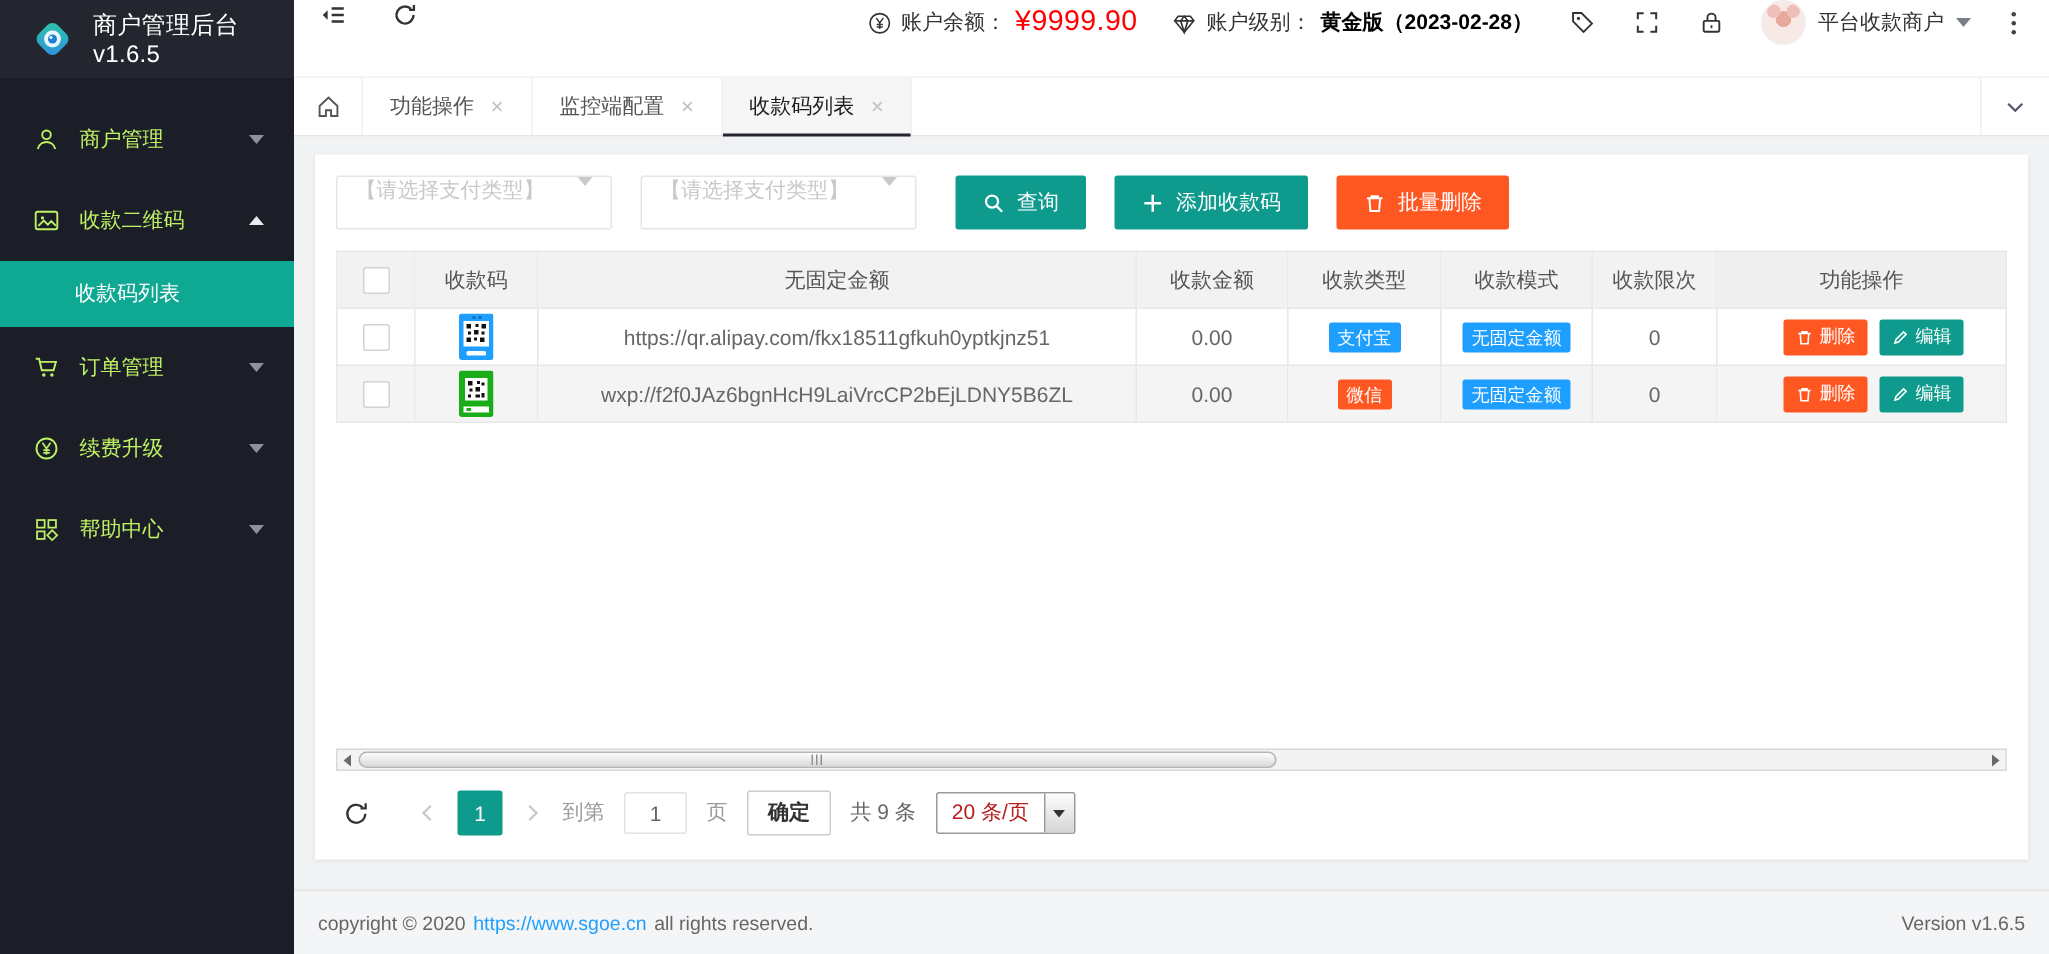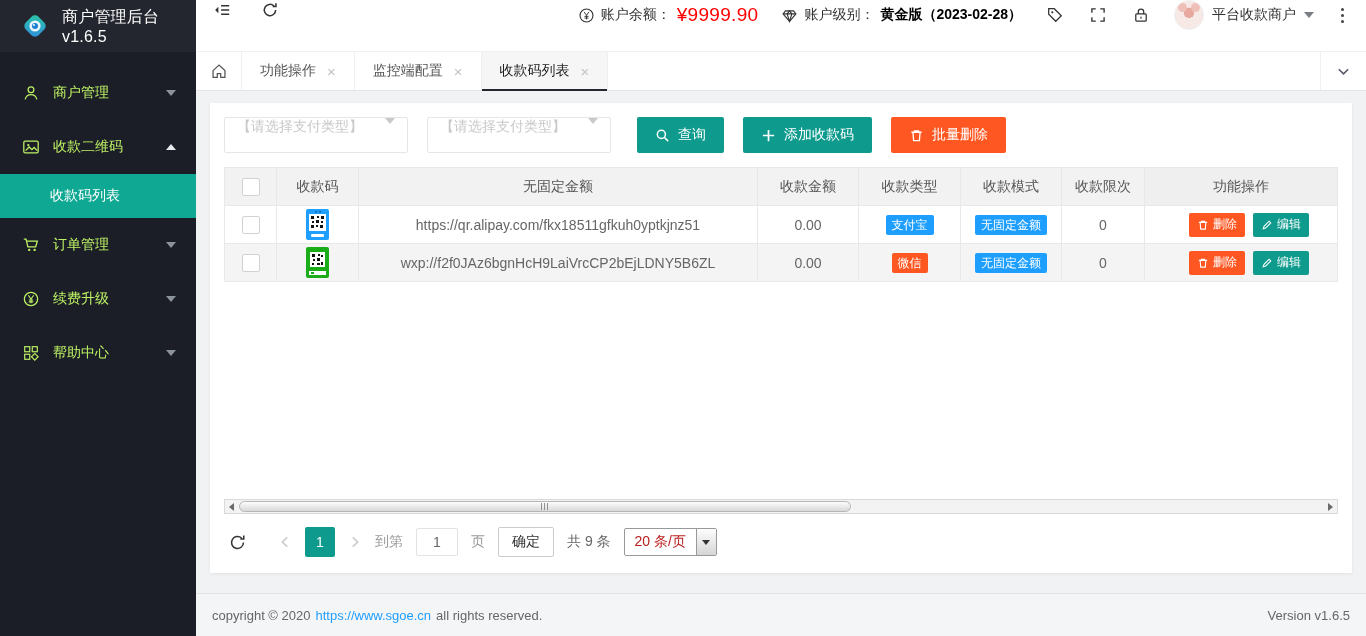--- a/index.html
+++ b/index.html
@@ -102,21 +102,21 @@
   
   .pager { display:flex; align-items:center; gap:13px; padding:13px 4px 2px; color:#666; font-size:14px; flex-shrink:0; }
   .pg-refresh { display:inline-flex; color:#333; cursor:pointer; }
   .pg-refresh svg { width:19px; height:19px; }
   .pg-arrow { display:inline-flex; color:#c9c9c9; cursor:pointer; }
   .pg-arrow svg { width:14px; height:14px; }
   .pg-arrow.prev { margin-left:18px; }
   .pg-current { width:30px; height:30px; background:#0e9b8d; color:#fff; display:flex; align-items:center; justify-content:center; border-radius:2px; cursor:pointer; }
   .pg-gray { color:#9a9a9a; }
   .pg-input { width:42px; height:28px; border:1px solid #e2e2e2; border-radius:2px; text-align:center; font-size:14px; color:#666; font-family:inherit; }
-  .pg-confirm { height:30px; padding:0 13px; background:#fff; border:1px solid #ccc; border-radius:2px; font-weight:400; font-size:14px; color:#333; cursor:pointer; font-family:inherit; }
+  .pg-confirm { height:30px; padding:0 13px; background:#fff; border:1px solid #ccc; border-radius:2px; font-weight:700; font-size:14px; color:#333; cursor:pointer; font-family:inherit; }
   .pg-select { display:flex; height:28px; border:1px solid #999; border-radius:2px; overflow:hidden; background:#fff; cursor:pointer; }
   .pg-select .val { min-width:70px; padding:0 10px; display:flex; align-items:center; color:#b91c1c; }
   .pg-select .dd { width:20px; border-left:1px solid #999; background:linear-gradient(#fdfdfd,#d5d5d5); display:flex; align-items:center; justify-content:center; }
   .pg-select .dd i { width:0; height:0; border-left:4px solid transparent; border-right:4px solid transparent; border-top:5px solid #333; }
 
   
   .footer { height:43px; border-top:1px solid #e3e3e3; background:#f4f5f7; display:flex; align-items:center; padding:0 16px; color:#666; font-size:13px; flex-shrink:0; }
   .footer-link { color:#1e9fff; text-decoration:none; margin:0 5px; cursor:pointer; }
   .footer-version { margin-left:auto; }
 </style>

